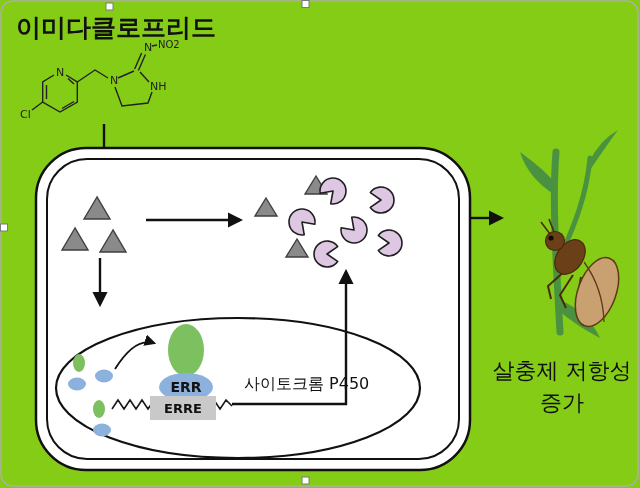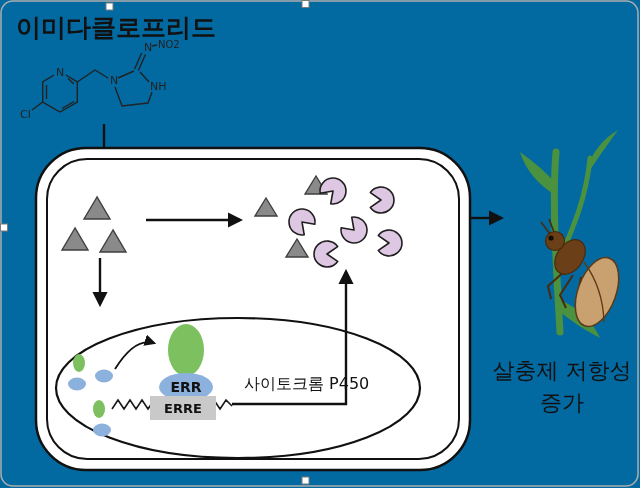--- a/index.html
+++ b/index.html
@@ -1,16 +1,16 @@
 <!DOCTYPE html>
 <html><head>
 <meta charset="utf-8">
 <style>
   html,body{margin:0;padding:0;background:#fff;}
-  #canvas{position:relative;width:640px;height:488px;background:#0369a1;overflow:hidden;
+  #canvas{position:relative;width:640px;height:488px;background:#84cc16;overflow:hidden;
           font-family:"DejaVu Sans",sans-serif;}
   svg{position:absolute;left:0;top:0;}
   .ktext{font-family:"DejaVu Sans",sans-serif;fill:#111;}
   .title-text{font-size:25px;font-weight:bold;}
   .outcome-text{font-size:22px;}
   .p450-text{font-size:16px;}
   .protein-label{font-size:14px;font-weight:bold;fill:#111;}
   .erre-label{font-size:13px;font-weight:bold;fill:#111;}
   .atom{font-size:11px;fill:#222;font-family:"DejaVu Sans",sans-serif;}
   .atom-sm{font-size:10px;fill:#222;font-family:"DejaVu Sans",sans-serif;}

